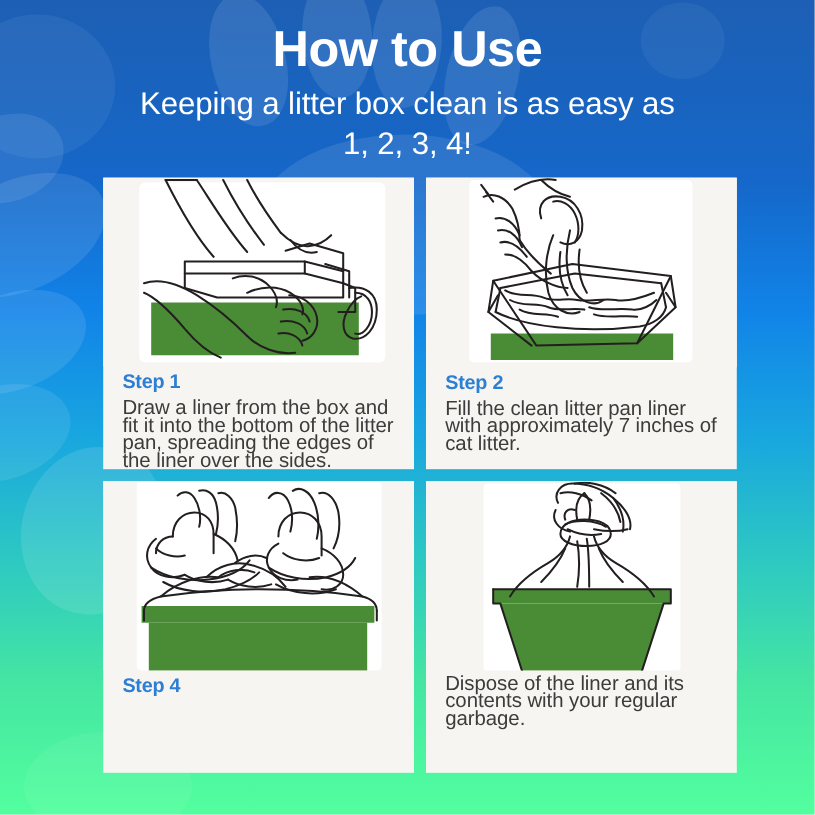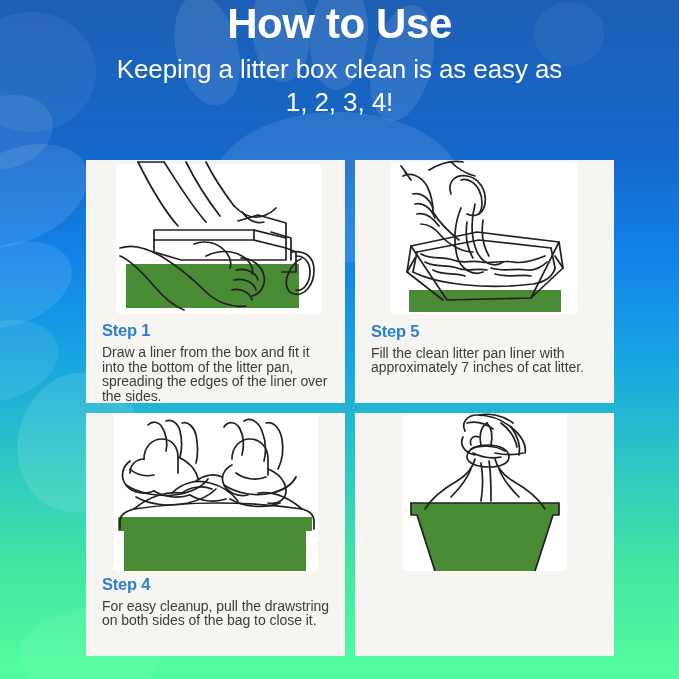--- a/index.html
+++ b/index.html
@@ -50,20 +50,21 @@
 
   
   .r-blob-1 { width: 70px; height: 64px; left: 534px; top: 2px;  border-radius: 50%; background: rgba(255,255,255,0.05); }
   .b-blob-1 { width: 140px; height: 90px; left: 20px;  top: 610px; border-radius: 50%; background: rgba(255,255,255,0.06); }
 
   
   #header {
     position: absolute;
     top: 0; left: 0;
     width: 679px;
+    padding-top: 17px;
     text-align: center;
     z-index: 4;
   }
   #title {
     color: #ffffff;
     font-size: 42px;
     font-weight: bold;
     letter-spacing: -0.4px;
     line-height: 48px;
   }
@@ -74,21 +75,21 @@
     line-height: 33px;
     margin-top: 5px;
     letter-spacing: -0.1px;
     text-align: center;
   }
 
   
   #grid {
     position: absolute;
     left: 86px;
-    top: 160px;
+    top: 148px;
     width: 528px;
     height: 486px;
     display: grid;
     grid-template-columns: 259px 259px;
     grid-template-rows: 243px 243px;
     column-gap: 10px;
     row-gap: 10px;
     z-index: 5;
   }
 
@@ -114,21 +115,21 @@
   }
   .step-title {
     color: #2d7fd3;
     font-size: 16.5px;
     font-weight: bold;
     letter-spacing: -0.2px;
     margin-bottom: 5px;
   }
   .step-desc {
     color: #3c3c3c;
-    font-size: 14px;
+    font-size: 17px;
     line-height: 14.4px;
     letter-spacing: -0.05px;
   }
 </style>
 </head>
 <body>
 
 <div id="page">
 
   <div class="paw-shape l-blob-top"></div>
@@ -241,21 +242,21 @@
             <path d="M66 64 C74 64 82 70 88 78"></path>
             <path d="M78 52 C84 62 94 72 104 80"></path>
             <path d="M88 78 C96 86 108 92 118 92"></path>
 
             <path d="M74 10 C84 4 96 0 108 2"></path>
             <path d="M96 2 C104 10 112 14 120 16"></path>
           </g>
         </svg>
       </div>
       <div class="card-body">
-        <div class="step-title">Step 5</div>
+        <div class="step-title">Step 2</div>
         <div class="step-desc">Fill the clean litter pan liner with approximately 7 inches of cat litter.</div>
       </div>
     </div>
 
     <div class="card">
       <div class="illus">
         <svg width="259" height="158" viewBox="0 0 259 158">
           <rect x="0" y="0" width="259" height="158" fill="#f7f5f1"></rect>
           <rect x="28" y="0" width="204" height="158" rx="4" fill="#ffffff"></rect>
 
@@ -295,21 +296,20 @@
             <path d="M138 72 C150 80 168 84 186 80 C198 77 206 72 210 64"></path>
             <path d="M144 86 C158 94 178 96 194 90"></path>
 
             <path d="M104 82 C114 88 128 90 140 86"></path>
             <path d="M110 68 C118 62 128 60 136 64"></path>
           </g>
         </svg>
       </div>
       <div class="card-body">
         <div class="step-title">Step 4</div>
-        <div class="step-desc">For easy cleanup, pull the drawstring on both sides of the bag to close it.</div>
       </div>
     </div>
 
     <div class="card">
       <div class="illus">
         <svg width="259" height="158" viewBox="0 0 259 158">
           <rect x="0" y="0" width="259" height="158" fill="#f7f5f1"></rect>
           <rect x="48" y="2" width="164" height="156" rx="3" fill="#ffffff"></rect>
 
           <path d="M56 90 L204 90 L204 102 L56 102 Z" fill="#4a8c36"></path>
@@ -338,17 +338,18 @@
             <path d="M112 10 C120 8 130 10 138 16"></path>
             <path d="M124 2 C134 0 148 2 158 10"></path>
             <path d="M156 14 C162 22 166 32 164 42"></path>
             <path d="M146 10 C154 16 160 24 162 34"></path>
             <path d="M140 40 C150 42 160 42 168 40"></path>
             <path d="M118 40 C126 44 136 46 146 44"></path>
           </g>
         </svg>
       </div>
       <div class="card-body">
+        <div class="step-desc">Dispose of the liner and its contents with your regular garbage.</div>
       </div>
     </div>
 
   </div>
 </div>
 
 </body></html>

